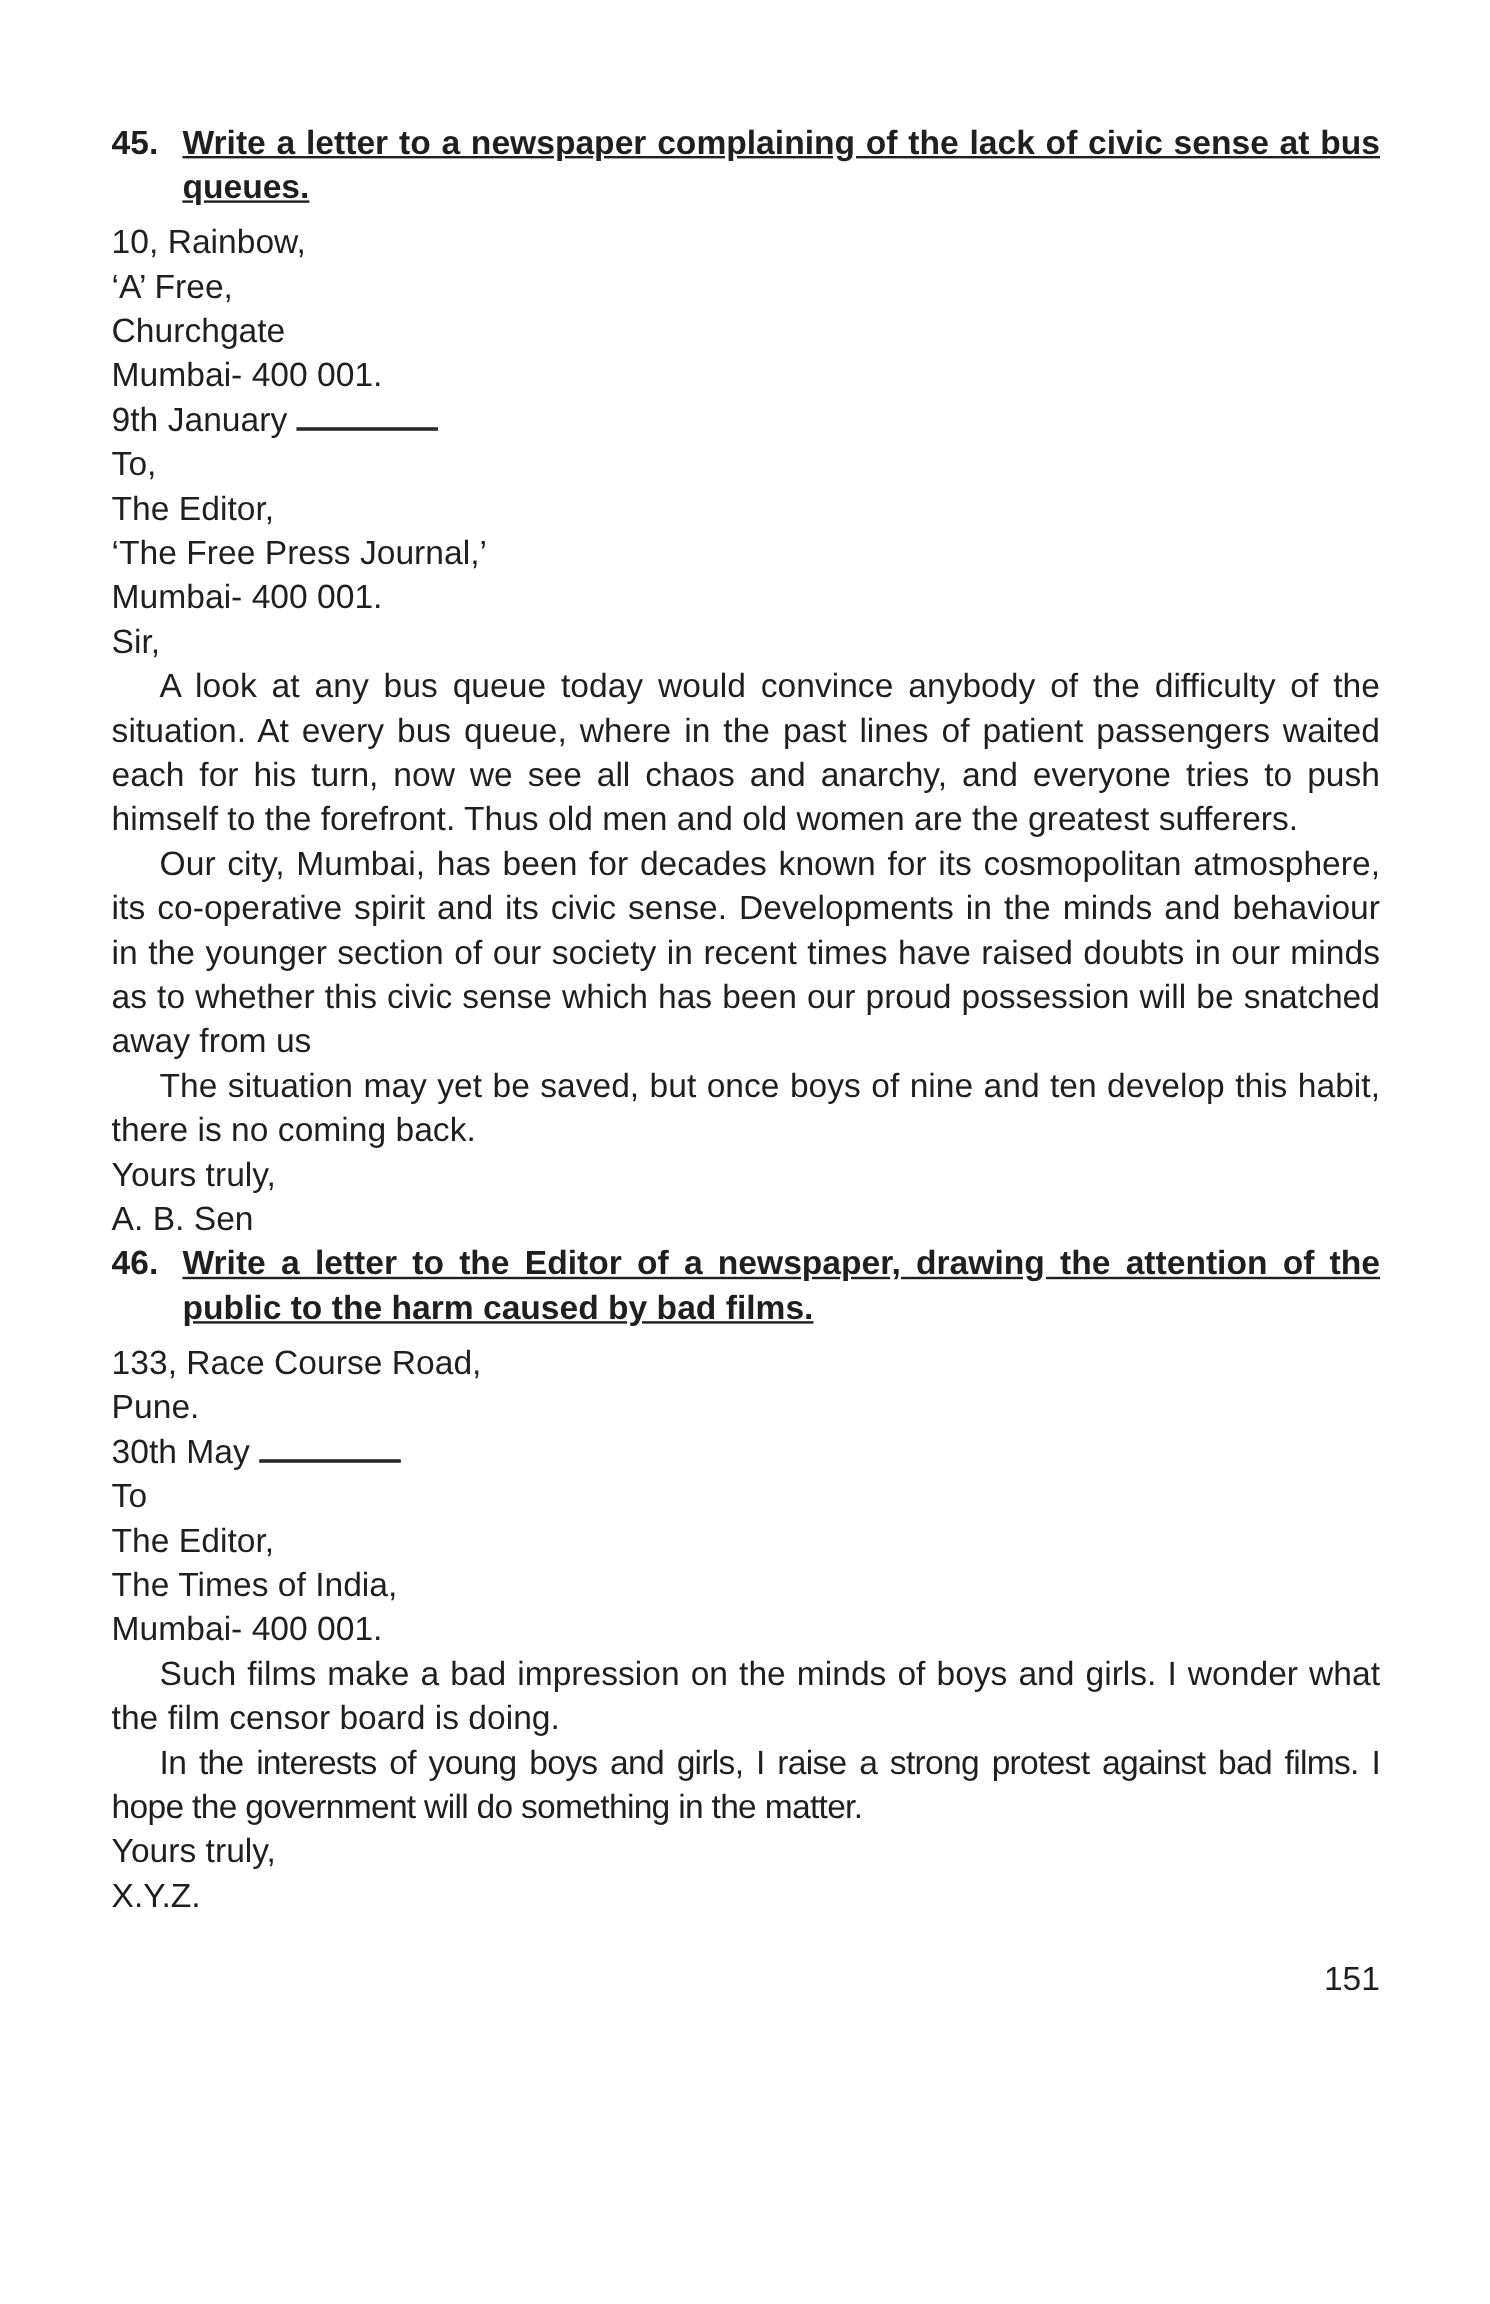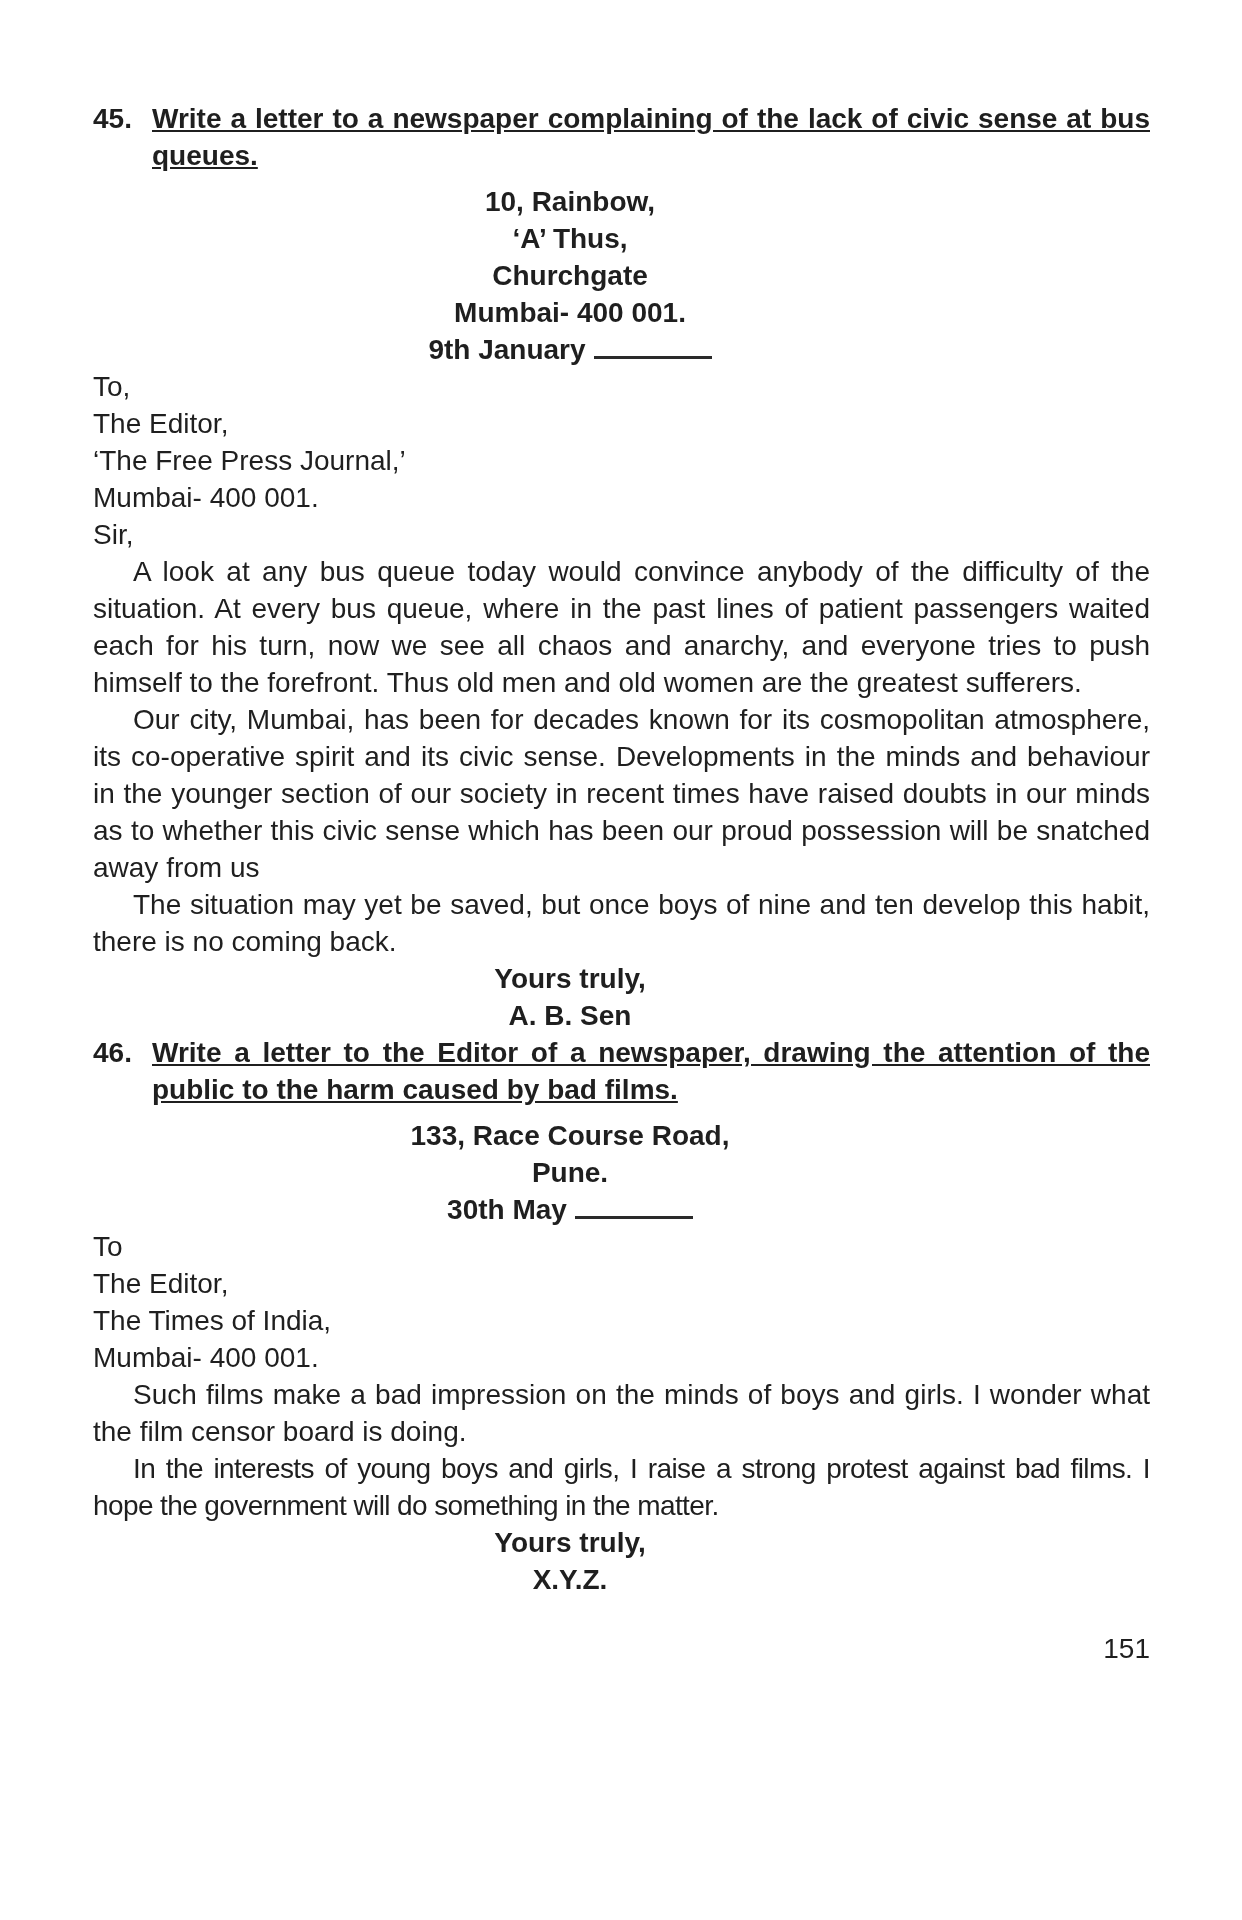--- a/index.html
+++ b/index.html
@@ -29,23 +29,22 @@
     width: 42px;
     margin-right: 17px;
     flex: 0 0 auto;
   }
   .exercise-heading .title {
     flex: 1 1 auto;
     text-align: justify;
     text-decoration: underline;
   }
   .right-block {
-    text-align: center;
+    text-align: left;
     padding-right: 103px;
-    font-weight: bold;
   }
   .addr-top { margin-top: 9px; }
   .blank-line {
     display: inline-block;
     width: 118px;
     height: 22px;
     border-bottom: 3px solid #2a2a2a;
     margin-left: 8px;
   }
   .para {
@@ -64,21 +63,21 @@
 <div class="page">
   <div class="content">
 
     <div class="exercise-heading">
       <span class="num">45.</span>
       <div class="title">Write a letter to a newspaper complaining of the lack of civic sense at bus queues.</div>
     </div>
 
     <div class="right-block addr-top">
       <div>10, Rainbow,</div>
-      <div>‘A’ Thus,</div>
+      <div>‘A’ Free,</div>
       <div>Churchgate</div>
       <div>Mumbai- 400 001.</div>
       <div><span>9th January</span><span class="blank-line"></span></div>
     </div>
 
     <div>
       <div>To,</div>
       <div>The Editor,</div>
       <div>‘The Free Press Journal,’</div>
       <div>Mumbai- 400 001.</div>

